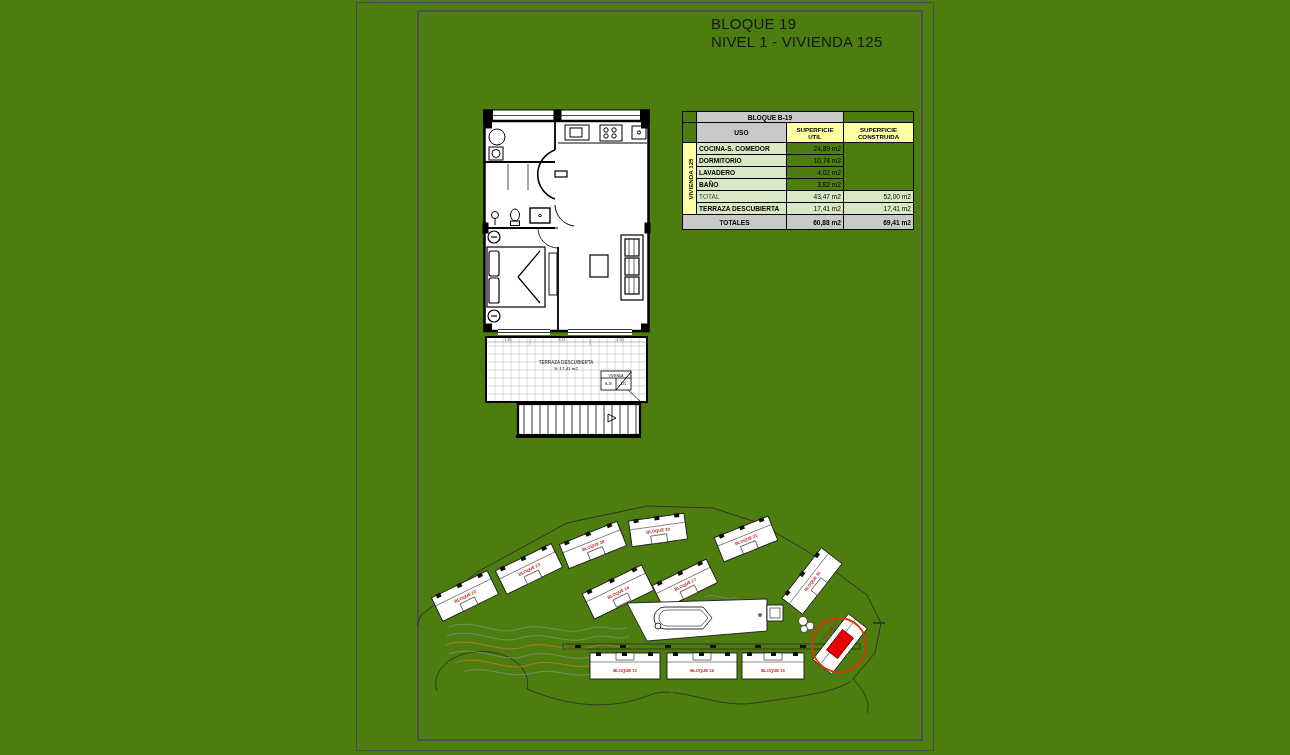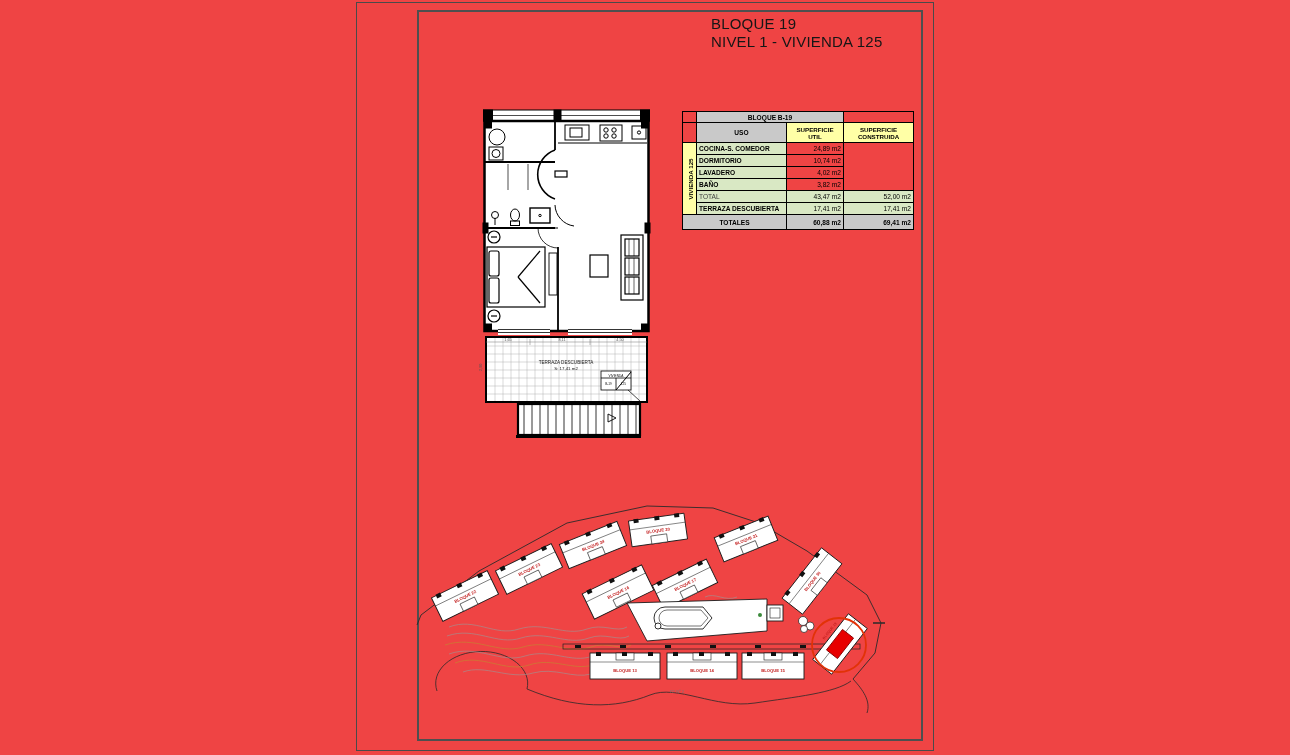--- a/index.html
+++ b/index.html
@@ -1,17 +1,17 @@
 <!DOCTYPE html>
 <html><head>
 <meta charset="utf-8">
 <style>
   html,body{margin:0;padding:0;background:#fff}
   body{width:1290px;height:755px;overflow:hidden;font-family:"Liberation Sans",sans-serif}
-  #canvas{position:relative;width:1290px;height:755px;background:#ef4444}
+  #canvas{position:relative;width:1290px;height:755px;background:#4d7c0f}
   .abs{position:absolute}
   .outer-frame{left:356px;top:2px;width:578px;height:749px;border:1px solid #4a4a4a;box-sizing:border-box}
   .inner-frame{left:417px;top:10px;width:506px;height:731px;border:2px solid #4f4f4f;box-sizing:border-box}
   .sheet-title{left:711px;top:15px;font-size:15px;line-height:18px;color:#161616;letter-spacing:.2px;white-space:nowrap}
 
   table.area{position:absolute;left:682px;top:111px;width:231px;border-collapse:collapse;table-layout:fixed;font-size:6.6px;color:#000}
   table.area td{border:0.8px solid #000;padding:0 2px;overflow:hidden;white-space:nowrap;height:11px}
   tr.rA td{height:10px}
   tr.rB td{height:19px}
   tr.rT td{height:14px}

